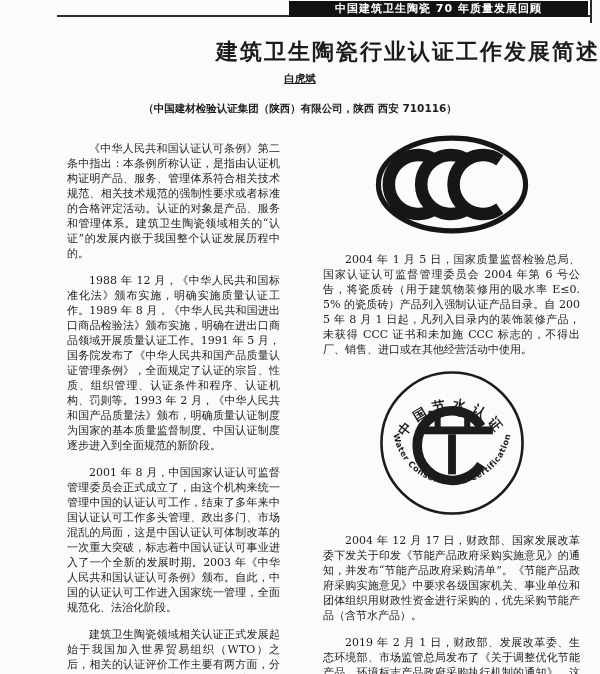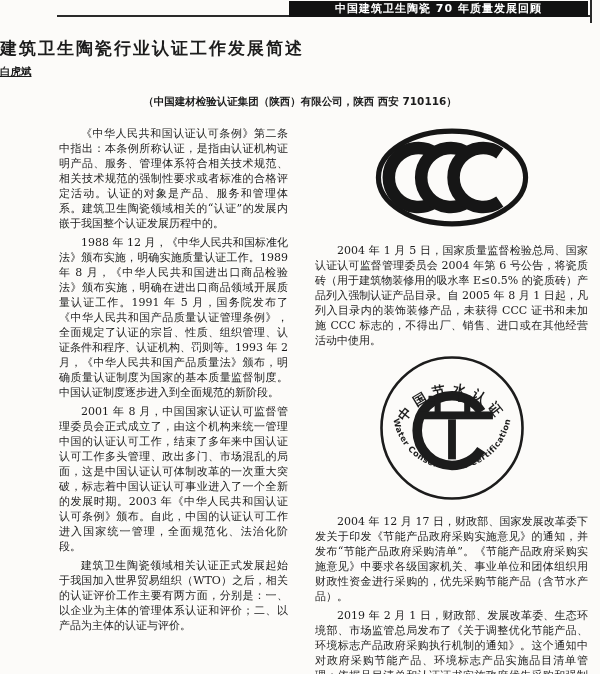--- a/index.html
+++ b/index.html
@@ -13,33 +13,33 @@
     position:absolute;top:1px;left:289px;width:299px;height:16px;
     background:#121212;color:#fff;
     font-family:"DejaVu Sans","Liberation Sans",sans-serif;
     font-weight:bold;font-size:11px;line-height:16px;text-align:center;
     letter-spacing:1px;white-space:nowrap;z-index:2;
   }
   .head-rule{position:absolute;top:15px;left:57px;width:535px;height:2px;background:#2a2a2a;}
   .head-tick{position:absolute;top:0;left:590px;width:2px;height:23px;background:#2a2a2a;}
   
   .title{
-    margin:37px 0 0 0;text-align:left;font-size:17px;font-weight:bold;
+    margin:37px 0 0 0;text-align:right;font-size:22px;font-weight:bold;
     font-family:"DejaVu Sans","Liberation Sans",sans-serif;letter-spacing:2px;
   }
-  .author{margin-top:5px;font-size:10.5px;font-weight:bold;
+  .author{margin-top:5px;text-align:center;font-size:10.5px;font-weight:bold;
     font-family:"DejaVu Sans","Liberation Sans",sans-serif;text-decoration:underline;}
   .affil{margin-top:16px;text-align:center;font-size:10.5px;font-weight:bold;
     font-family:"DejaVu Sans","Liberation Sans",sans-serif;}
   
   .cols{display:flex;margin:13px 8px 0 55px;gap:19px;}
   .col-left{width:237px;flex:0 0 237px;}
   .col-right{flex:1;min-width:0;}
   p.body{
-    margin:4px;font-size:11px;line-height:15px;text-align:justify;
+    margin:12px;font-size:11px;line-height:15px;text-align:justify;
     text-indent:2em;word-break:break-all;
   }
   .sec-h2{
     margin:6px 0 4px 0;font-size:11px;font-weight:bold;line-height:16px;
     text-indent:2em;text-align:justify;word-break:break-all;
     font-family:"DejaVu Sans","Liberation Sans",sans-serif;
   }
   .logo-wrap{text-align:center;}
   .ccc-wrap{margin:4px 0 10px 0;}
   .water-wrap{margin:6px 0 8px 0;}

